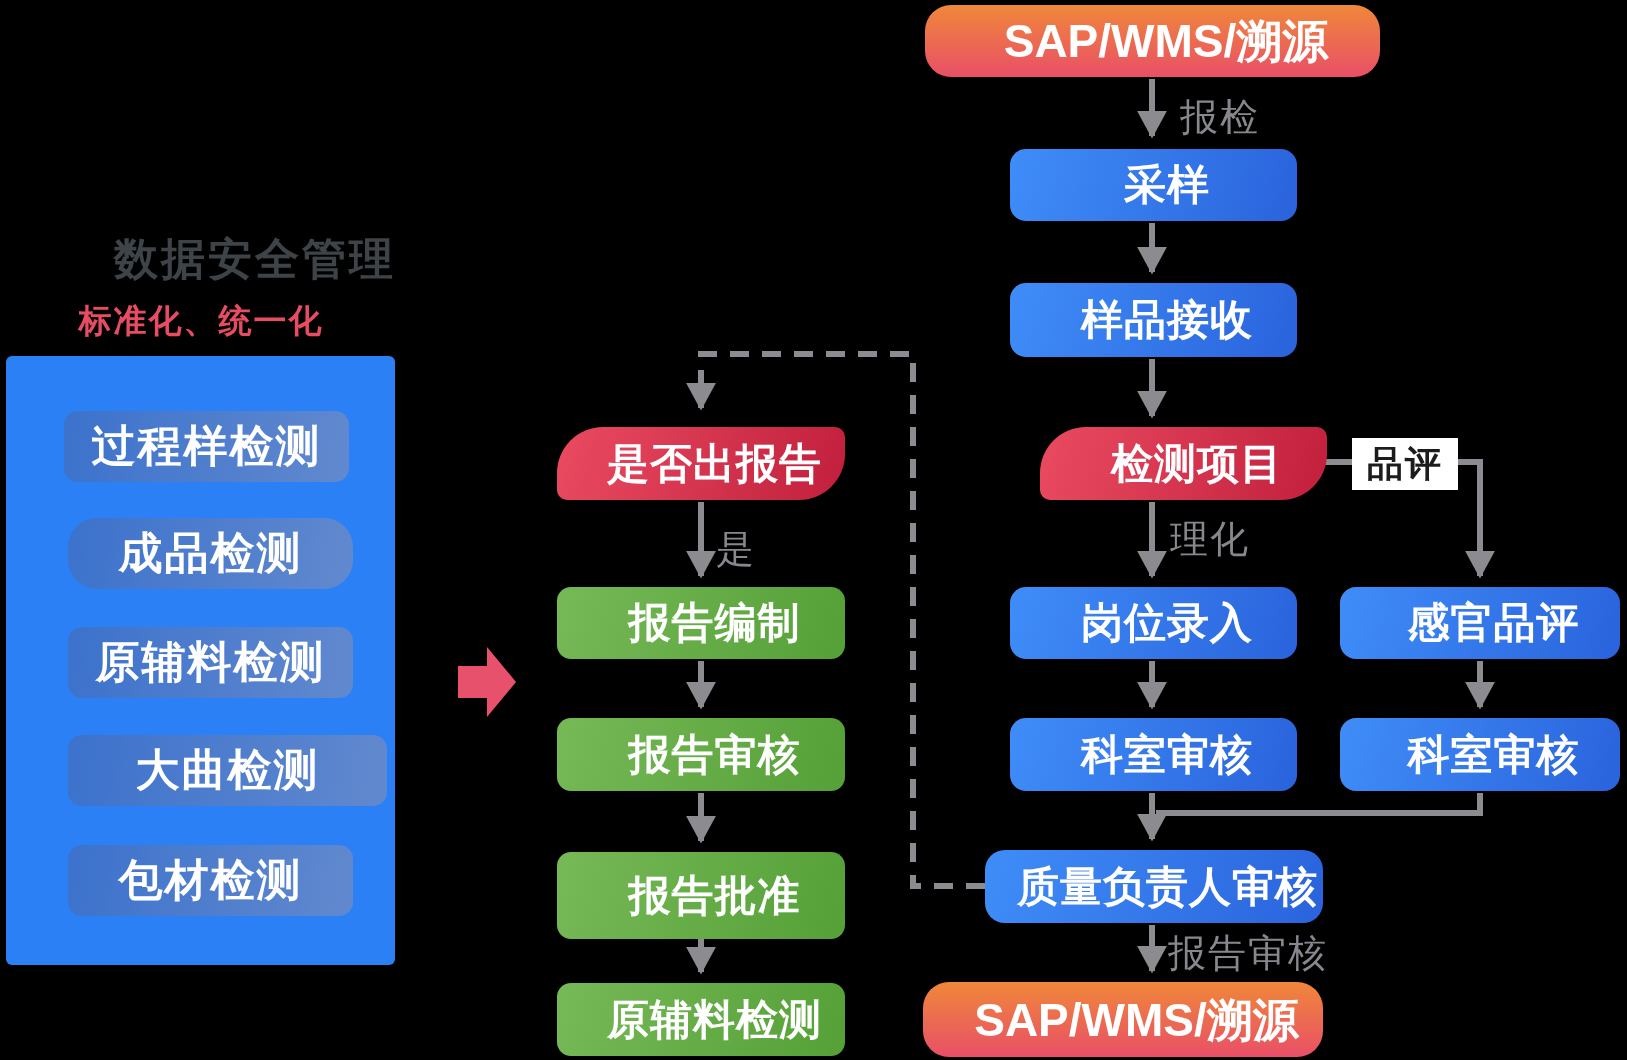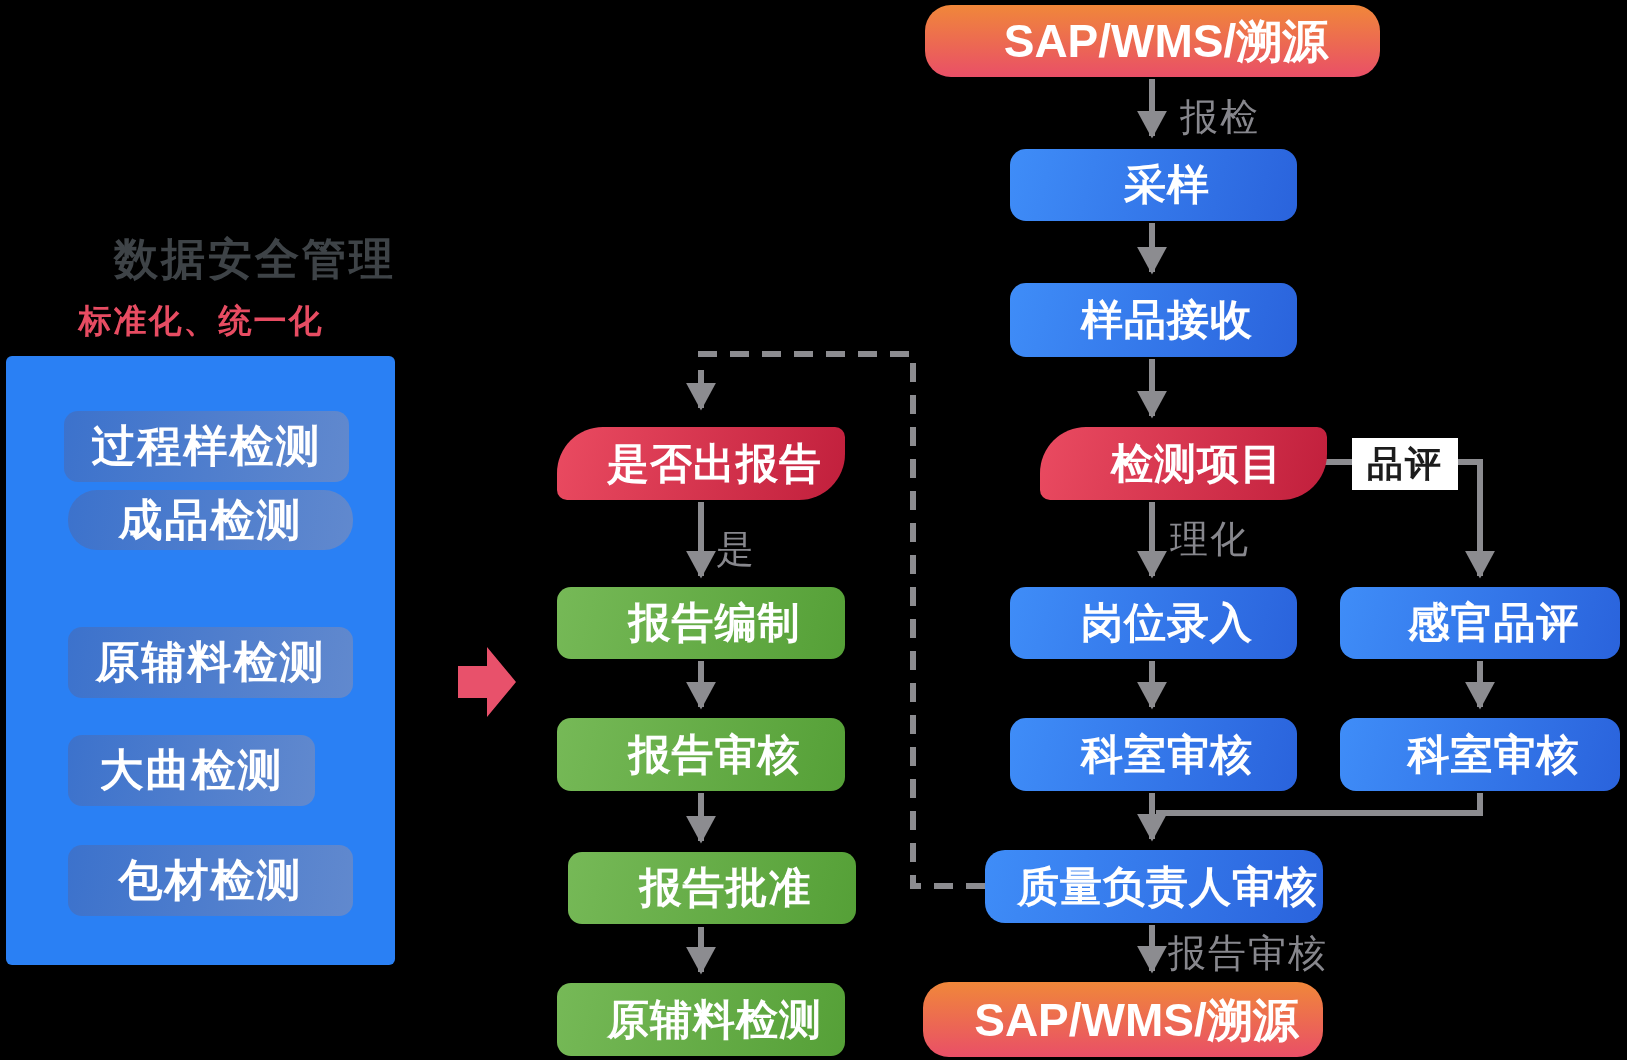--- a/index.html
+++ b/index.html
@@ -69,32 +69,32 @@
       <path d="M701 793 L701 841" marker-end="url(#ah)"></path>
       <path d="M701 927 L701 972" marker-end="url(#ah)"></path>
       <path d="M985 886 L913 886 L913 354 L701 354 L701 408" marker-end="url(#ah)" stroke-dasharray="19 13"></path>
     </g>
   </svg>
 
   <div class="side-title" style="left:6px;top:230px;width:390px;">数据安全管理</div>
   <div class="side-subtitle" style="left:6px;top:299px;width:390px;">标准化、统一化</div>
   <div class="panel" style="left:6px;top:356px;width:389px;height:609px;"></div>
   <div class="pill" style="left:64px;top:411px;width:285px;height:71px;">过程样检测</div>
-  <div class="pill" style="left:68px;top:490px;width:285px;height:60px;border-radius:29px;">成品检测</div>
+  <div class="pill" style="left:68px;top:518px;width:285px;height:71px;border-radius:29px;">成品检测</div>
   <div class="pill" style="left:68px;top:627px;width:285px;height:71px;">原辅料检测</div>
-  <div class="pill" style="left:68px;top:735px;width:247px;height:71px;">大曲检测</div>
+  <div class="pill" style="left:68px;top:735px;width:319px;height:71px;">大曲检测</div>
   <div class="pill" style="left:68px;top:845px;width:285px;height:71px;">包材检测</div>
 
   <div class="big-arrow" style="left:458px;top:647px;width:58px;height:70px;"></div>
 
   <div class="node red" style="left:557px;top:427px;width:288px;height:73px;">是否出报告</div>
   <div class="edge-label" style="left:716px;top:524px;">是</div>
   <div class="node green" style="left:557px;top:587px;width:288px;height:72px;">报告编制</div>
   <div class="node green" style="left:557px;top:718px;width:288px;height:73px;">报告审核</div>
-  <div class="node green" style="left:557px;top:852px;width:288px;height:72px;margin-left:11px;">报告批准</div>
+  <div class="node green" style="left:557px;top:852px;width:288px;height:87px;">报告批准</div>
   <div class="node green" style="left:557px;top:983px;width:288px;height:73px;">原辅料检测</div>
 
   <div class="node orange" style="left:925px;top:5px;width:455px;height:72px;">SAP/WMS/溯源</div>
   <div class="edge-label" style="left:1180px;top:92px;">报检</div>
   <div class="node blue" style="left:1010px;top:149px;width:287px;height:72px;">采样</div>
   <div class="node blue" style="left:1010px;top:283px;width:287px;height:74px;">样品接收</div>
   <div class="node red" style="left:1040px;top:427px;width:287px;height:73px;">检测项目</div>
   <div class="edge-label" style="left:1170px;top:514px;">理化</div>
   <div class="tag" style="left:1352px;top:438px;width:106px;height:52px;">品评</div>
   <div class="node blue" style="left:1010px;top:587px;width:287px;height:72px;">岗位录入</div>

